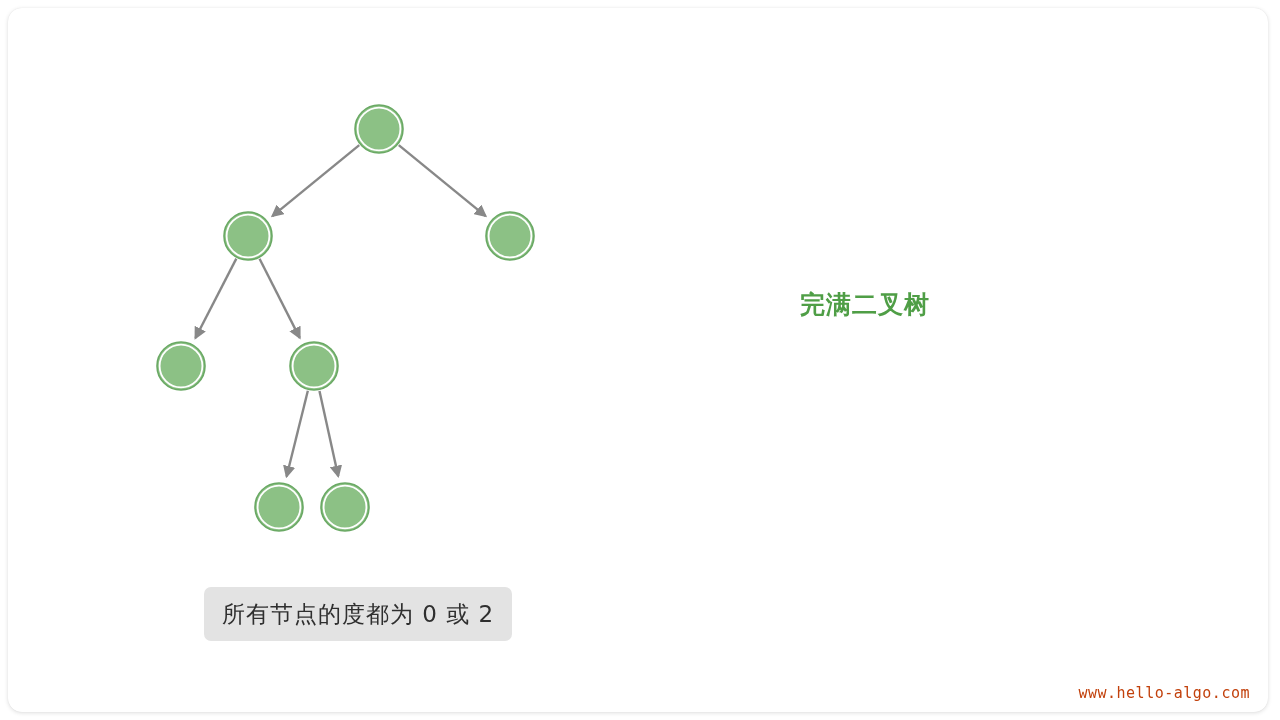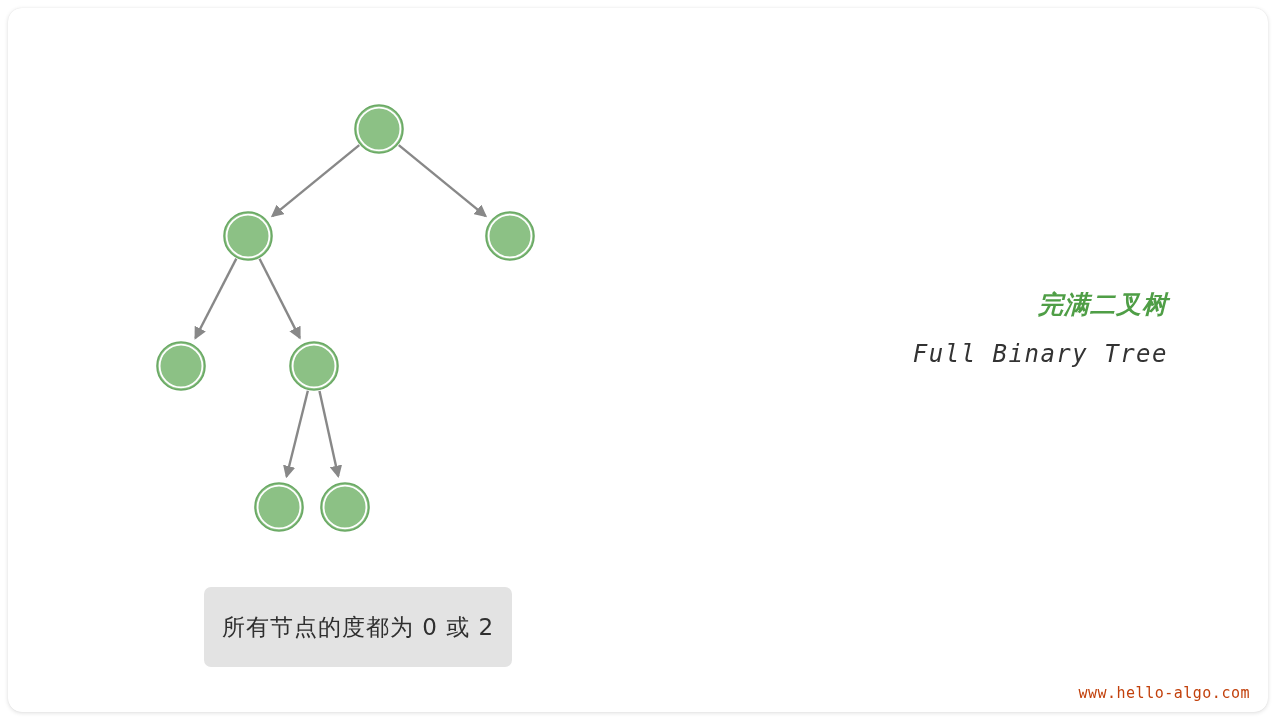--- a/index.html
+++ b/index.html
@@ -35,25 +35,24 @@
     position: absolute;
     left: 0;
     top: 0;
     width: 1280px;
     height: 720px;
   }
 
   
   #legend {
     position: absolute;
-    left: 768px;
+    left: 800px;
     top: 288px;
     width: 400px;
-    text-align: right;
-    font-style: italic;
+    text-align: left;
   }
   #legend .zh-title {
     color: #4f9e46;
     font-size: 25px;
     font-weight: bold;
     letter-spacing: 1px;
     line-height: 34px;
     font-family: "DejaVu Sans", "Liberation Sans", sans-serif;
   }
   #legend .en-title {
@@ -64,21 +63,21 @@
     line-height: 30px;
     font-family: "DejaVu Sans Mono", "Liberation Mono", monospace;
   }
 
   
   #caption {
     position: absolute;
     left: 204px;
     top: 587px;
     height: 46px;
-    padding: 17px 18px;
+    padding: 4px 18px;
     display: flex;
     align-items: center;
     justify-content: center;
     background: #e3e3e3;
     border-radius: 7px;
     color: #2f2f2f;
     font-size: 23px;
     letter-spacing: 1px;
     white-space: pre;
     font-family: "DejaVu Sans", "Liberation Sans", sans-serif;
@@ -144,20 +143,19 @@
         </g>
         <g>
           <circle cx="345" cy="507" r="24" fill="#8cc185" stroke="#6aa964" stroke-width="1.6"></circle>
           <circle cx="345" cy="507" r="21.4" fill="#8cc185" stroke="#ffffff" stroke-width="1.8"></circle>
         </g>
       </g>
   </svg>
 
   <div id="legend">
     <div class="zh-title">完满二叉树</div>
-    <div class="en-title">Full Binary Tree</div>
   </div>
 
   <div id="caption">所有节点的度都为 0 或 2</div>
 
   <div id="watermark">www.hello-algo.com</div>
 
 </div>
 
 </body></html>

